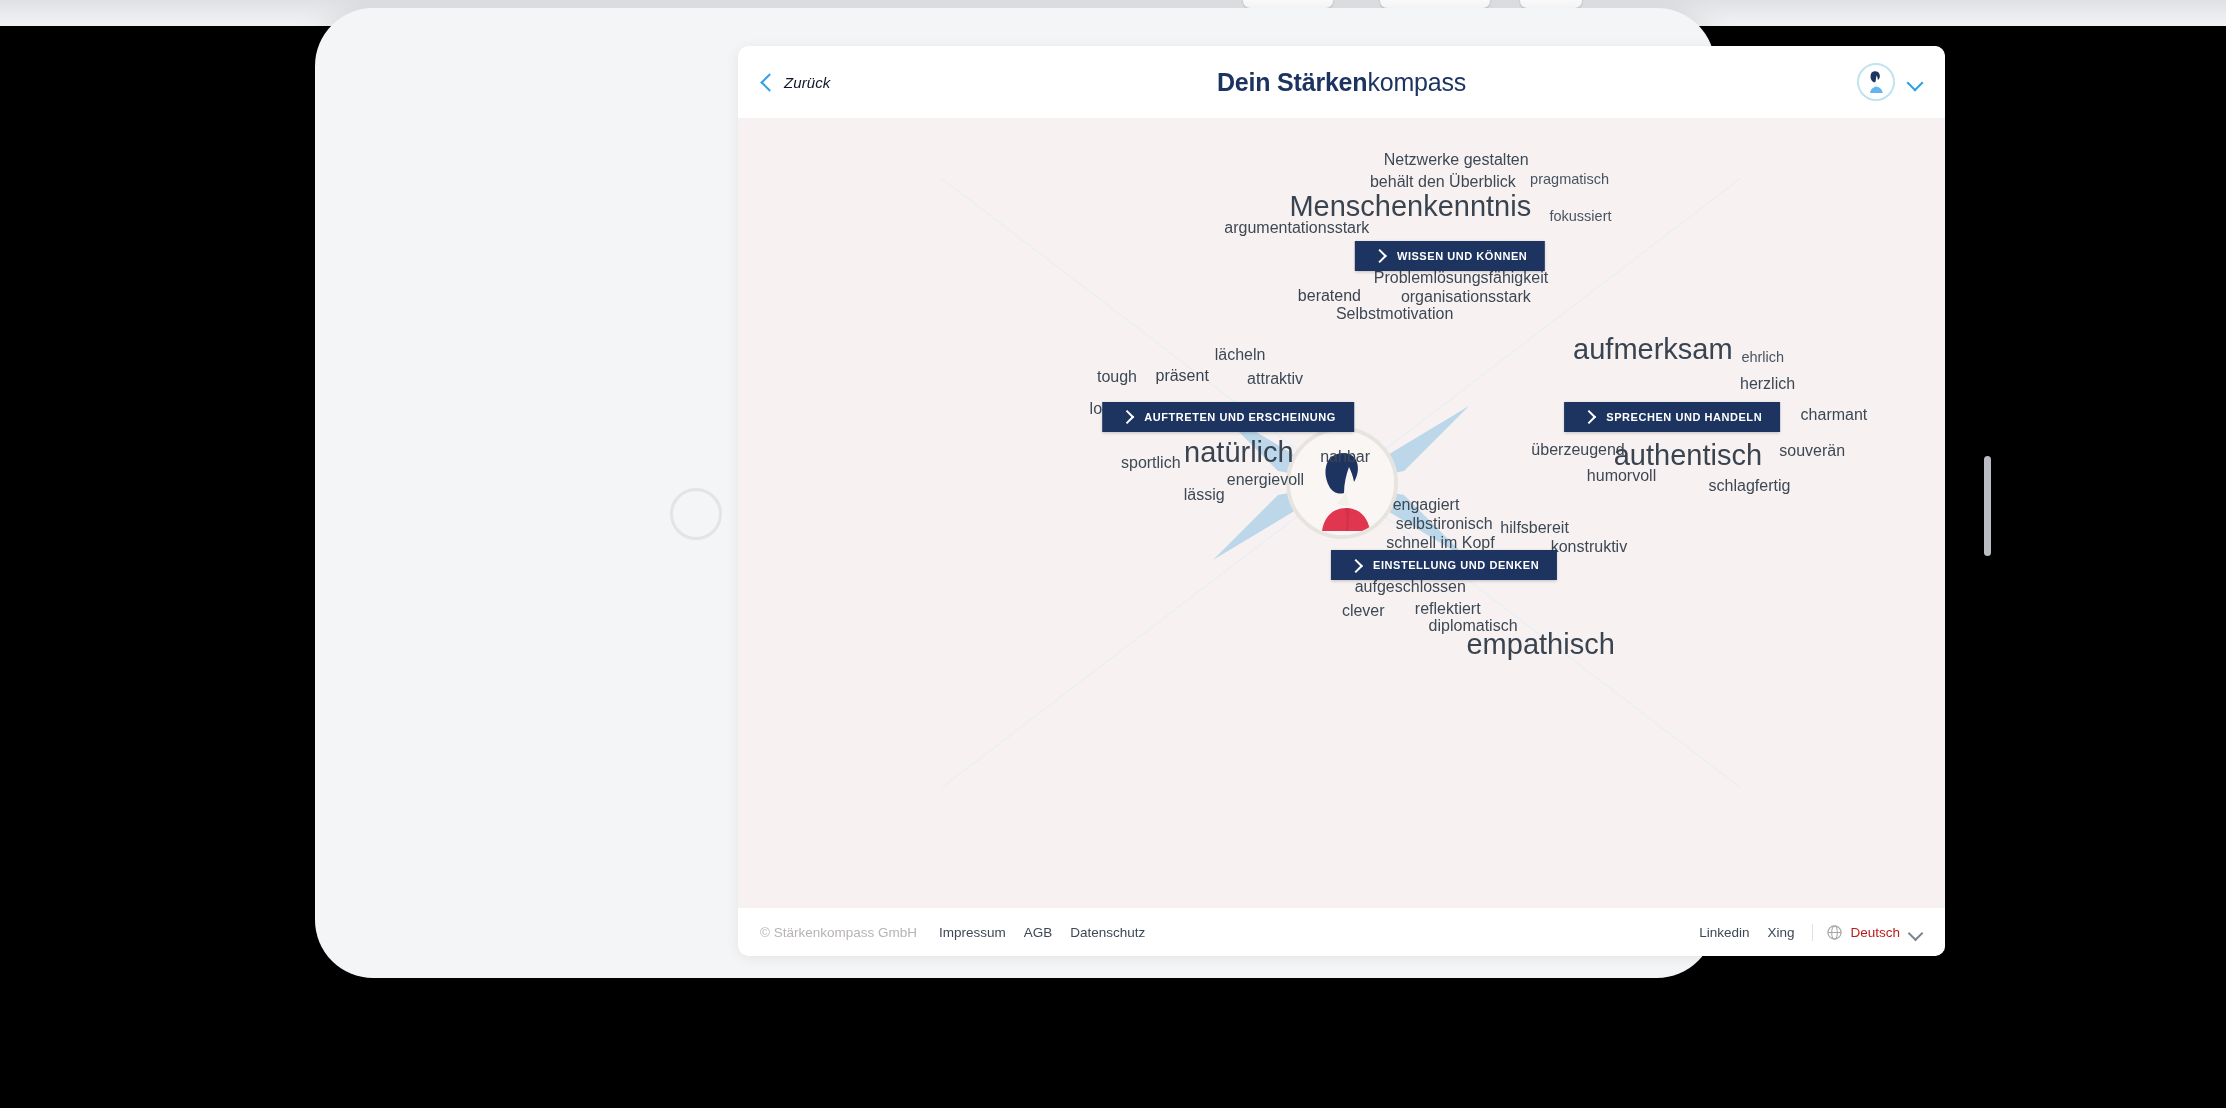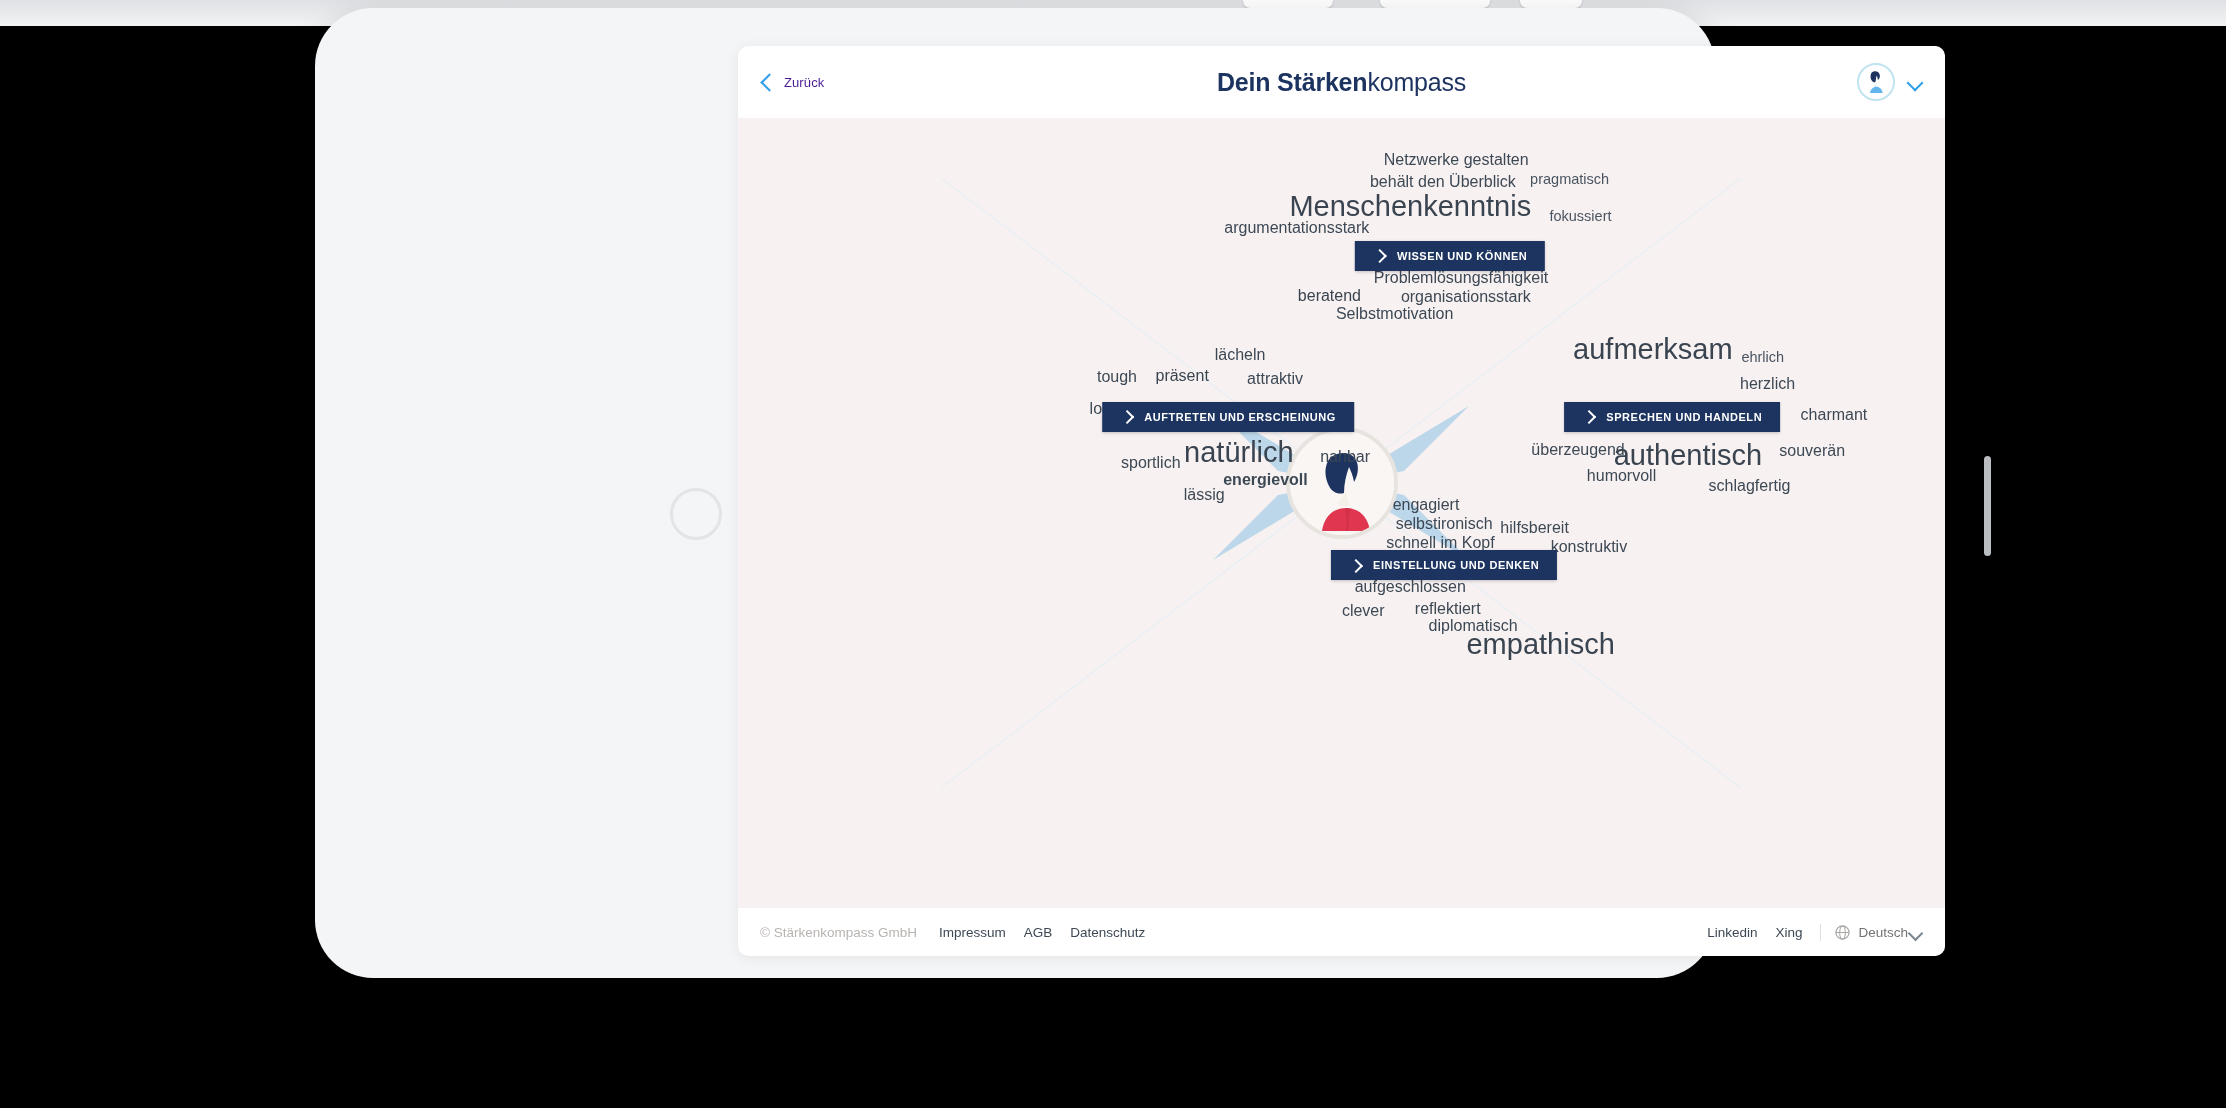--- a/index.html
+++ b/index.html
@@ -64,21 +64,21 @@
     position: absolute; left: 22px; display: flex; align-items: center; gap: 10px;
     cursor: pointer;
   }
   .chev-left { width: 14px; height: 14px; position: relative; }
   .chev-left::before {
     content:""; position:absolute; left:3px; top:1px;
     width: 11px; height: 11px;
     border-left: 2.4px solid #33a1ec; border-bottom: 2.4px solid #33a1ec;
     transform: rotate(45deg);
   }
-  .back-text { font-size: 13px; color: #4c1d95; letter-spacing: .1px; }
+  .back-text { font-size: 15px; color: #0f172a; letter-spacing: .1px; font-style: italic; }
 
   .app-title {
     position: absolute; left: 0; right: 0; text-align: center;
     font-size: 25px; color: #1d3461; letter-spacing: -.2px;
   }
   .app-title .strong { font-weight: bold; }
   .app-title .light  { font-weight: normal; }
 
   .user-zone {
     position: absolute; right: 22px; display: flex; align-items: center; gap: 12px;
@@ -179,21 +179,21 @@
     background: #ffffff; border-radius: 0 0 10px 10px;
     display: flex; align-items: center; padding: 0 22px;
     font-size: 13.5px;
   }
   .copy { color: #b8b4b2; margin-right: 22px; }
   .flink { color: #3d4855; margin-right: 18px; cursor: pointer; }
   .foot-right { margin-left: auto; display: flex; align-items: center; }
   .foot-right .flink { color: #3d4855; margin-right: 18px; }
   .vdiv { width: 1px; height: 17px; background: #e2e0df; margin: 0 14px 0 0; }
   .globe { width: 15px; height: 15px; margin-right: 8px; }
-  .lang { color: #737373; cursor: pointer; }
+  .lang { color: #b91c1c; margin-right: 8px; cursor: pointer; }
   .lang-chev { width: 15px; height: 9px; position: relative; cursor: pointer; }
   .lang-chev::before {
     content:""; position:absolute; left:2px; top:0;
     width: 9px; height: 9px;
     border-right: 2px solid #7c8690; border-bottom: 2px solid #7c8690;
     transform: rotate(45deg);
   }
 </style>
 </head>
 <body>
@@ -272,21 +272,21 @@
             <div class="word w-md" style="left: 60.3%; top: 24.5%;">organisationsstark</div>
             <div class="word w-lg" style="left: 49%; top: 24.4%;">beratend</div>
             <div class="word w-md" style="left: 54.4%; top: 26.9%;">Selbstmotivation</div>
             <div class="word w-md" style="left: 41.6%; top: 32.5%;">lächeln</div>
             <div class="word w-md" style="left: 31.4%; top: 35.5%;">tough</div>
             <div class="word w-lg" style="left: 36.8%; top: 35.3%;">präsent</div>
             <div class="word w-md" style="left: 44.5%; top: 35.7%;">attraktiv</div>
             <div class="word w-md" style="left: 30.9%; top: 39.8%;">locker</div>
             <div class="word w-xl" style="left: 41.5%; top: 45.7%;">natürlich</div>
             <div class="word w-md" style="left: 34.2%; top: 47.2%;">sportlich</div>
-            <div class="word w-md" style="left: 43.7%; top: 49.6%; font-weight: bold;">energievoll</div>
+            <div class="word w-md" style="left: 43.7%; top: 49.6%;">energievoll</div>
             <div class="word w-md" style="left: 37.3%; top: 51.6%; padding-left: 32px;">lässig</div>
             <div class="word w-md" style="left: 50.3%; top: 46.4%;">nahbar</div>
             <div class="word w-xl" style="left: 75.8%; top: 31.7%;">aufmerksam</div>
             <div class="word w-sm" style="left: 84.9%; top: 32.8%;">ehrlich</div>
             <div class="word w-md" style="left: 85.3%; top: 36.4%;">herzlich</div>
             <div class="word w-md" style="left: 77.2%; top: 40%;">wertschätzend</div>
             <div class="word w-md" style="left: 90.8%; top: 40.7%;">charmant</div>
             <div class="word w-md" style="left: 69.6%; top: 45.5%;">überzeugend</div>
             <div class="word w-xl" style="left: 78.7%; top: 46.1%;">authentisch</div>
             <div class="word w-md" style="left: 89%; top: 45.6%;">souverän</div>

